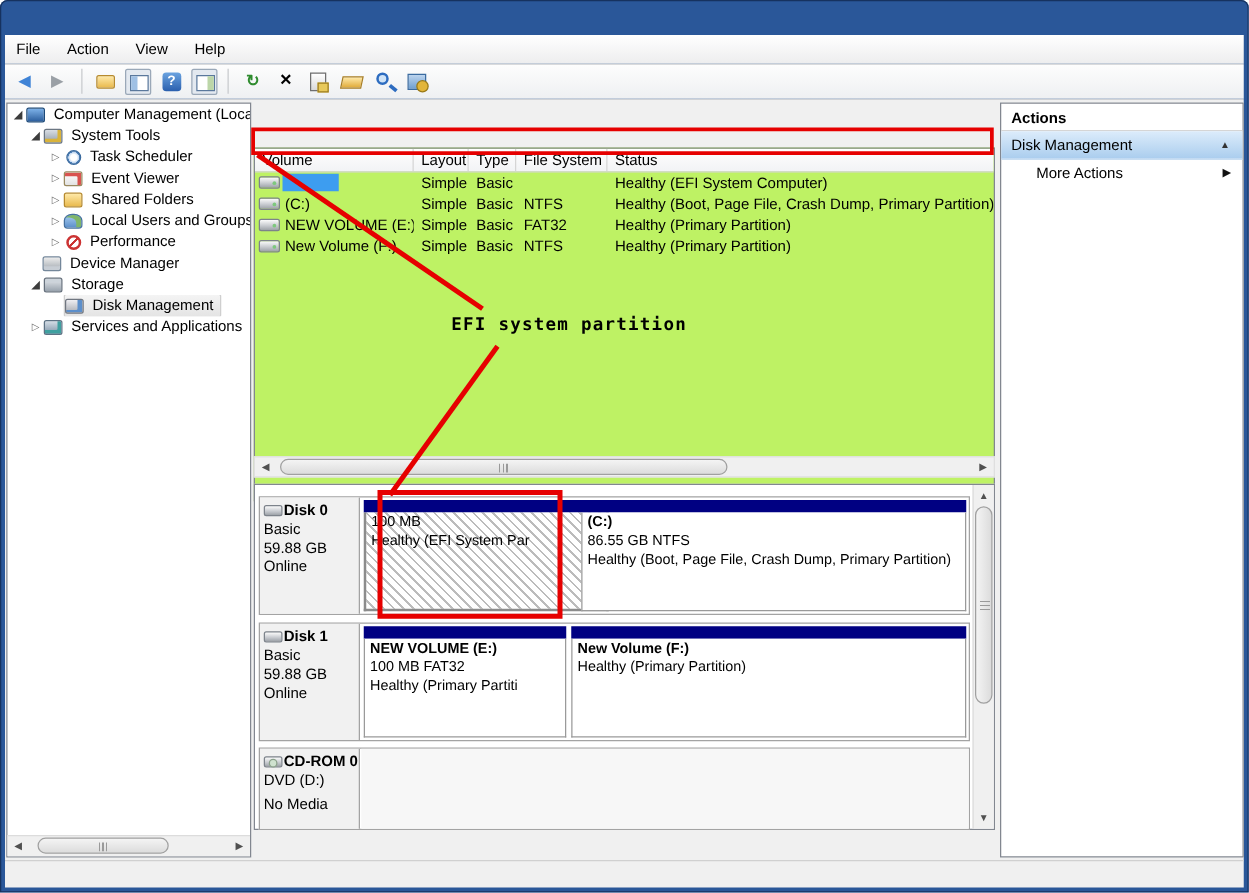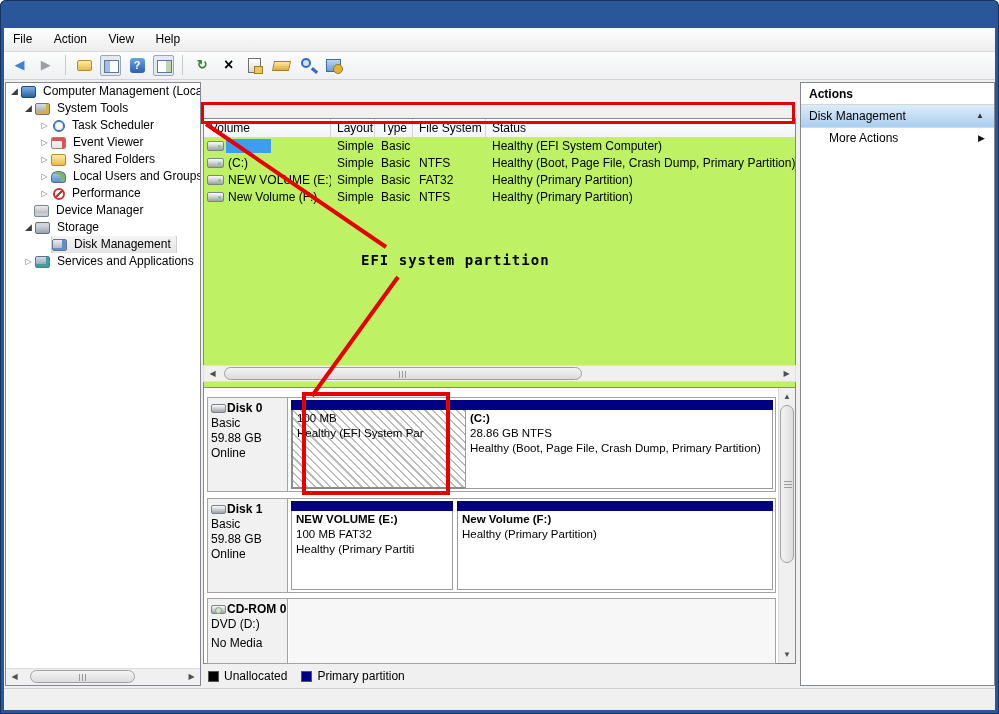--- a/index.html
+++ b/index.html
@@ -298,21 +298,21 @@
               <div class="pbody">
                 <div class="pl1"></div>
                 <div>100 MB</div>
                 <div>Healthy (EFI System Par</div>
               </div>
             </div>
             <div class="part" style="left:176px;right:2px">
               <div class="pbar"></div>
               <div class="pbody">
                 <div class="pl1">(C:)</div>
-                <div>28.86 GB NTFS</div>
+                <div>86.55 GB NTFS</div>
                 <div>Healthy (Boot, Page File, Crash Dump, Primary Partition)</div>
               </div>
             </div>
           </div>
         </div>
 
         <div class="disk-row" style="top:110px;height:95px">
           <div class="d-label">
             <div class="d-name"><span class="d-ico"></span><span>Disk 1</span></div>
             <div>Basic</div>
@@ -351,30 +351,20 @@
 
         <div class="vscroll">
           <span class="vs-arrow" style="top:1px">▲</span>
           <span class="vs-thumb" style="top:17px;height:158px">
               <span class="vs-grip"></span>
             </span>
           <span class="vs-arrow" style="bottom:1px">▼</span>
         </div>
       </div>
 
-      <div class="legend">
-        <span class="lg-item">
-          <span class="swatch sw-black"></span>
-          <span>Unallocated</span>
-        </span>
-        <span class="lg-item">
-          <span class="swatch sw-navy"></span>
-          <span>Primary partition</span>
-        </span>
-      </div>
     </div>
 
     <div class="actions-pane">
       <div class="act-header">Actions</div>
       <div class="act-section">
         <span>Disk Management</span>
         <span class="caret">▲</span>
       </div>
       <div class="act-item">
         <span>More Actions</span>

